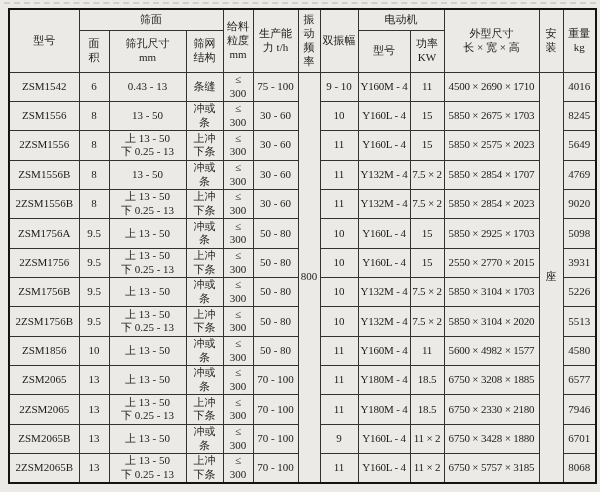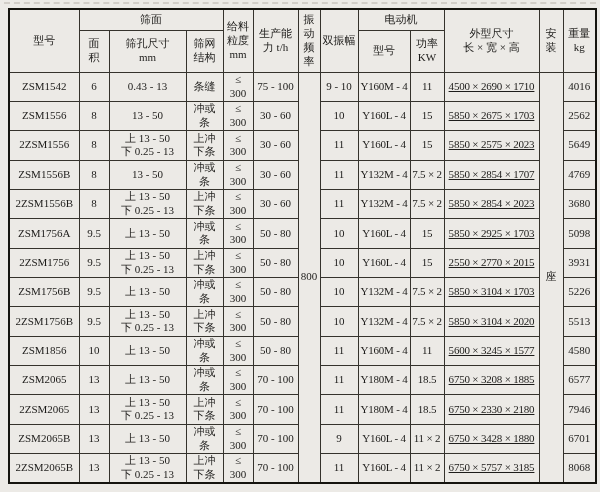--- a/index.html
+++ b/index.html
@@ -32,21 +32,21 @@
     font-weight:normal;
     font-size:11px;
     line-height:1.25;
     overflow:hidden;
   }
   .spec thead tr.h1 { height:21px; }
   .spec thead tr.h2 { height:42px; }
   .spec tbody tr { height:29px; }
   .vert { line-height:1.1; letter-spacing:0; }
   .sm  { font-size:10px; letter-spacing:-0.2px; }
-  .dim { font-size:10.5px; letter-spacing:-0.2px;text-decoration:underline; }
+  .dim { font-size:10.5px; letter-spacing:-0.2px; }
 </style>
 </head>
 <body>
 
 <div class="artifact"></div>
 
 <table class="spec">
   <colgroup>
     <col style="width:70px">
       <col style="width:30px">
@@ -120,21 +120,21 @@
       <td>13 - 50</td>
       <td>冲或
 条</td>
       <td>≤
 300</td>
       <td>30 - 60</td>
       <td>10</td>
       <td class="sm">Y160L - 4</td>
       <td class="sm">15</td>
       <td class="dim">5850 × 2675 × 1703</td>
-      <td>2562</td>
+      <td>8245</td>
     </tr>
       <tr>
       <td>2ZSM1556</td>
       <td>8</td>
       <td>上 13 - 50
 下 0.25 - 13</td>
       <td>上冲
 下条</td>
       <td>≤
 300</td>
@@ -167,21 +167,21 @@
 下 0.25 - 13</td>
       <td>上冲
 下条</td>
       <td>≤
 300</td>
       <td>30 - 60</td>
       <td>11</td>
       <td class="sm">Y132M - 4</td>
       <td class="sm">7.5 × 2</td>
       <td class="dim">5850 × 2854 × 2023</td>
-      <td>3680</td>
+      <td>9020</td>
     </tr>
       <tr>
       <td>ZSM1756A</td>
       <td>9.5</td>
       <td>上 13 - 50</td>
       <td>冲或
 条</td>
       <td>≤
 300</td>
       <td>50 - 80</td>
@@ -243,21 +243,21 @@
       <td>10</td>
       <td>上 13 - 50</td>
       <td>冲或
 条</td>
       <td>≤
 300</td>
       <td>50 - 80</td>
       <td>11</td>
       <td class="sm">Y160M - 4</td>
       <td class="sm">11</td>
-      <td class="dim">5600 × 3245 × 1577</td>
+      <td class="dim">5600 × 4982 × 1577</td>
       <td>4580</td>
     </tr>
       <tr>
       <td>ZSM2065</td>
       <td>13</td>
       <td>上 13 - 50</td>
       <td>冲或
 条</td>
       <td>≤
 300</td>

